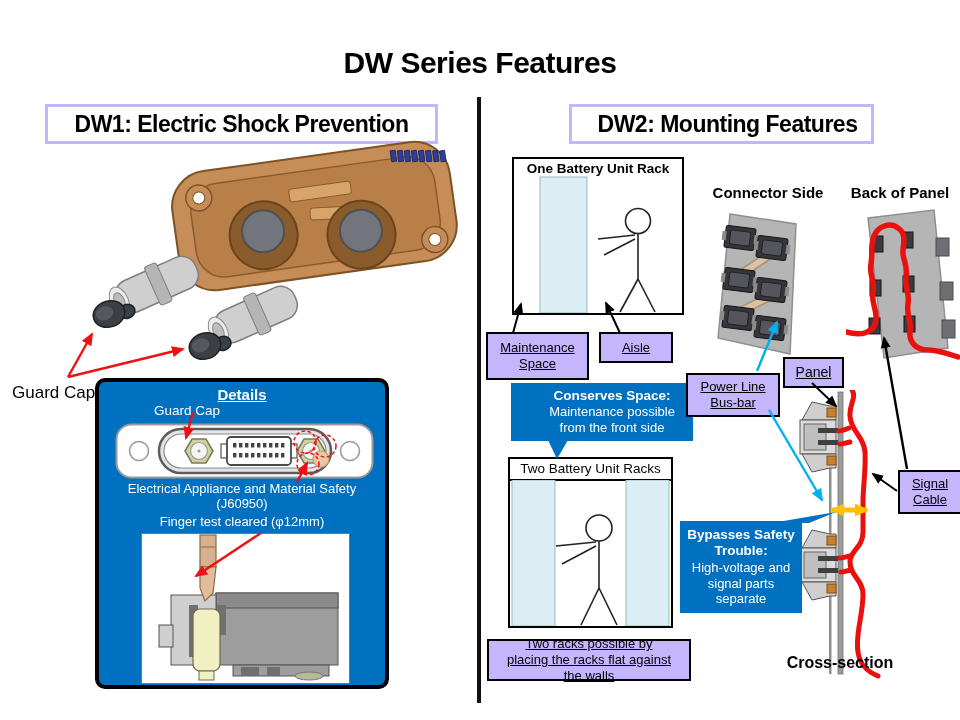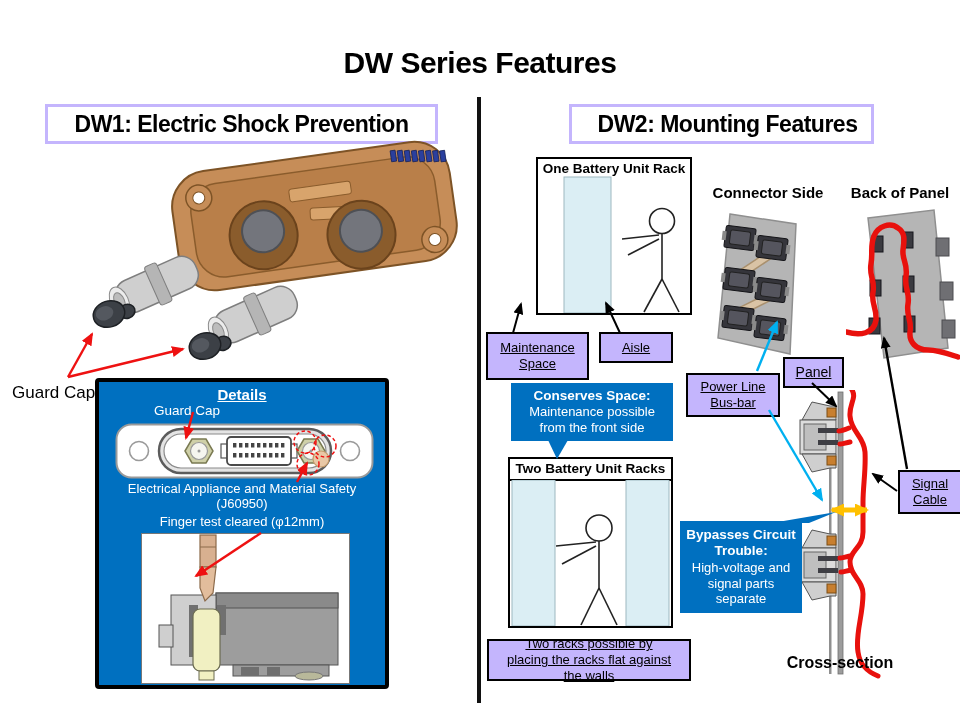--- a/index.html
+++ b/index.html
@@ -16,25 +16,25 @@
        align-items:center;justify-content:center;text-align:center;
        font-size:13px;line-height:1.22;text-decoration:underline;}
   .bluebox{position:absolute;background:#0070C0;color:#fff;text-align:center;
            font-size:13px;line-height:1.22;}
   .bluebox .bb-head{font-weight:bold;font-size:13.5px;}
   .diagram-box{position:absolute;background:#fff;border:2px solid #000;}
   .diagram-title{position:absolute;left:0;top:2px;width:100%;text-align:center;
                  font-weight:bold;font-size:13.5px;}
   .two-rack-title{position:absolute;left:0;top:0;width:100%;height:20px;
                   border-bottom:2px solid #000;background:#fff;text-align:center;
-                  font-weight:bold;font-size:13.5px;line-height:20px;}
+                  font-weight:normal;font-size:13.5px;line-height:20px;}
   .plainlabel{position:absolute;font-size:17px;}
   .boldlabel{position:absolute;font-weight:bold;text-align:center;}
   .details-panel{position:absolute;left:95px;top:378px;width:294px;height:311px;
-                 background:#0070C0;border:4px solid #000;border-radius:4px;
+                 background:#0070C0;border:4px solid #000;border-radius:10px;
                  box-sizing:border-box;color:#fff;}
   .details-title{position:absolute;left:0;top:4px;width:100%;text-align:center;
                  font-weight:bold;font-size:15px;text-decoration:underline;}
   .dp-text{position:absolute;width:100%;text-align:center;font-size:13px;color:#fff;}
   .overlay{position:absolute;left:0;top:0;z-index:60;pointer-events:none;}
 </style>
 </head>
 <body>
 
 <div class="slide">
@@ -173,40 +173,40 @@
         <line x1="59" y1="14" x2="75" y2="14" stroke="#8c6a4a"></line>
         <polygon points="59,34 75,34 72,60 64,68 59,55" fill="#e2bd9c" stroke="#8c6a4a" stroke-width="1.2"></polygon>
       </g>
     </svg>
   </div>
 
   <div class="hdr" style="left:569px;top:104px;width:305px;height:40px;box-sizing:border-box;padding-left:12px;">
     <span>DW2: Mounting Features</span>
   </div>
 
-  <div class="diagram-box" style="left:536px;top:157px;width:156px;height:158px;box-sizing:border-box;">
+  <div class="diagram-box" style="left:512px;top:157px;width:172px;height:158px;box-sizing:border-box;">
     <div class="diagram-title">One Battery Unit Rack</div>
     <svg class="abs" style="left:0;top:0;" width="156" height="154" viewBox="0 0 156 154">
       <rect x="26" y="18" width="47" height="136" fill="#dbeef4" stroke="#9db8c0"></rect>
       <g stroke="#222" stroke-width="1.6" fill="none">
         <circle cx="124" cy="62" r="12.5" fill="#fff"></circle>
         <line x1="124" y1="74.5" x2="124" y2="120"></line>
         <line x1="124" y1="120" x2="106" y2="153"></line>
         <line x1="124" y1="120" x2="141" y2="153"></line>
         <line x1="121" y1="76" x2="84" y2="80"></line>
         <line x1="121" y1="80" x2="90" y2="96"></line>
       </g>
     </svg>
   </div>
 
   <div class="box" style="left:486px;top:332px;width:99px;height:44px;">Maintenance Space</div>
   <div class="box" style="left:599px;top:332px;width:70px;height:27px;">Aisle</div>
 
   <div class="bluebox" style="left:511px;top:383px;width:162px;height:58px;display:flex;
-       flex-direction:column;justify-content:center;">
+       flex-direction:column;justify-content:center;padding-left:20px;">
     <div class="bb-head">Conserves Space:</div>
     <div style="padding:0 8px;">Maintenance possible from the front side</div>
   </div>
 
   <div class="diagram-box" style="left:508px;top:457px;width:165px;height:171px;box-sizing:border-box;">
     <div class="two-rack-title">Two Battery Unit Racks</div>
     <svg class="abs" style="left:0;top:21px;" width="161" height="146" viewBox="0 0 161 146">
       <rect x="2" y="0" width="43" height="146" fill="#dbeef4" stroke="#9db8c0"></rect>
       <rect x="116" y="0" width="43" height="146" fill="#dbeef4" stroke="#9db8c0"></rect>
       <g stroke="#222" stroke-width="1.6" fill="none">
@@ -337,21 +337,21 @@
       <path d="M 61 180 C 56 181, 53 182, 51 182"></path>
     </g>
   </svg>
 
   <div class="box" style="left:686px;top:373px;width:90px;height:40px;">Power Line Bus-bar</div>
   <div class="box" style="left:783px;top:357px;width:57px;height:27px;font-size:14px;">Panel</div>
   <div class="box" style="left:898px;top:470px;width:60px;height:40px;">Signal Cable</div>
 
   <div class="bluebox" style="left:680px;top:521px;width:122px;height:92px;display:flex;
        flex-direction:column;justify-content:center;">
-    <div class="bb-head" style="padding:0 6px;">Bypasses Circuit Trouble:</div>
+    <div class="bb-head" style="padding:0 6px;">Bypasses Safety Trouble:</div>
     <div style="padding:0 10px;">High-voltage and signal parts separate</div>
   </div>
 
   <div class="boldlabel" style="left:780px;top:654px;width:120px;font-size:16px;">Cross-section</div>
 
   <svg class="overlay" width="960" height="720" viewBox="0 0 960 720">
     <defs>
       <marker id="mR" markerUnits="userSpaceOnUse" markerWidth="13" markerHeight="11" refX="11" refY="5.5" orient="auto">
         <path d="M0,0 L13,5.5 L0,11 z" fill="#ee1111"></path>
         </marker>

